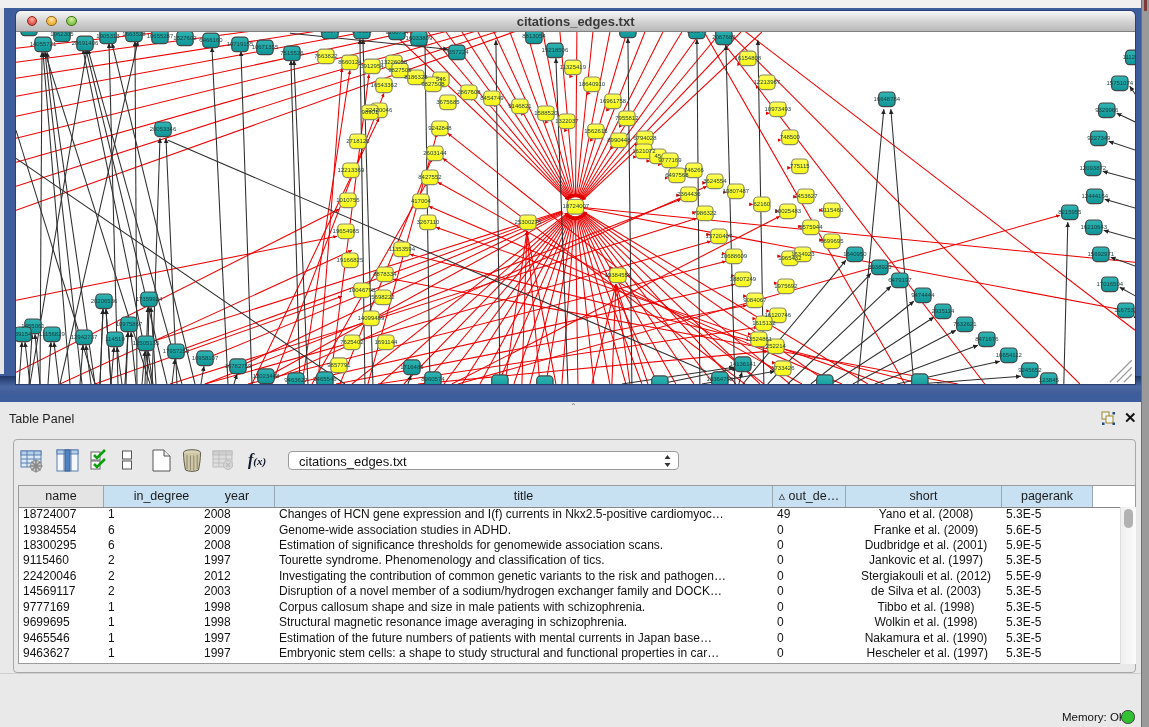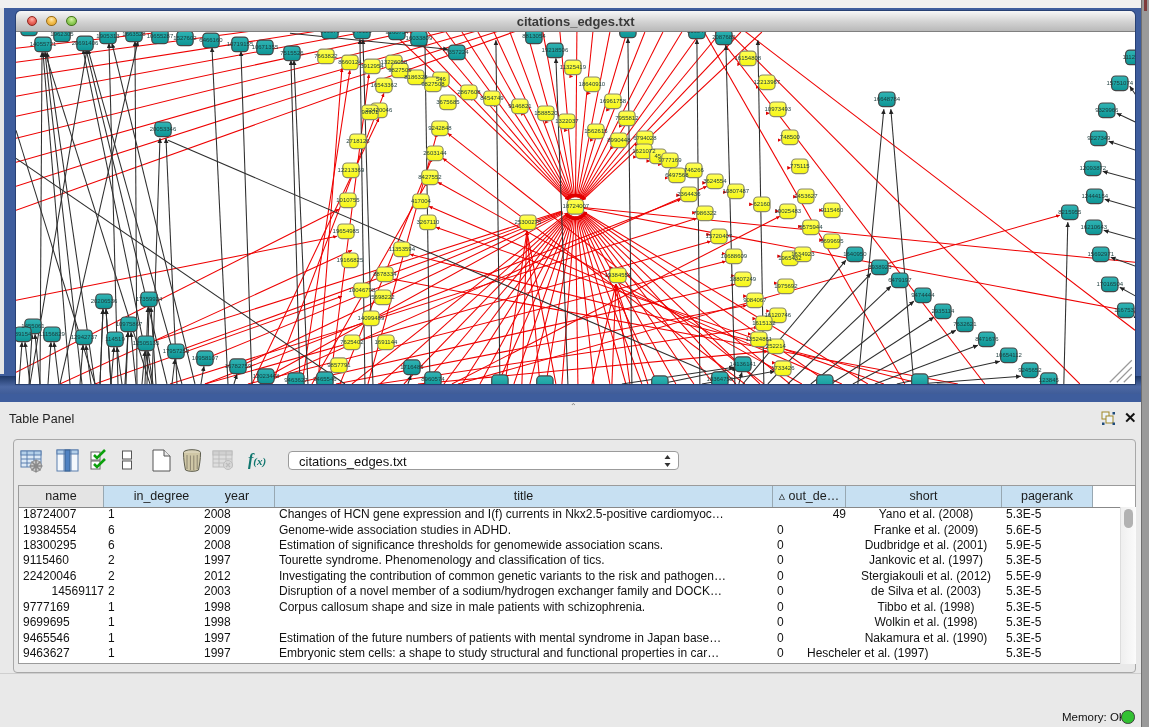--- a/index.html
+++ b/index.html
@@ -689,21 +689,21 @@
  <path d="M2.5 4 C2.5 10 3.5 16 4.5 21 C7 22.8 15 22.8 17.5 21 C18.5 16 19.5 10 19.5 4" fill="#cfc7a6" stroke="#5c5c4c"></path>
  <path d="M6 6 V20 M9.4 6.5 V21 M12.8 6.5 V21 M16.2 6 V20" stroke="#8c8570" fill="none"></path>
 </svg>
 <svg class="tico" style="left:212px" width="22" height="22" viewBox="0 0 22 22" opacity="0.55">
  <rect x="1" y="2" width="19" height="16" fill="#d6d6d6" stroke="#9a9a9a"></rect>
  <rect x="1" y="2" width="19" height="4" fill="#bdbdbd" stroke="#9a9a9a"></rect>
  <path d="M7 2 V18 M14 2 V18 M1 10 H20 M1 14 H20" stroke="#9a9a9a" fill="none"></path>
  <circle cx="16" cy="16" r="4.5" fill="#c9c9c9" stroke="#999"></circle>
  <path d="M14 14 l4 4 m0 -4 l-4 4" stroke="#999" stroke-width="1.4"></path>
 </svg>
-<div class="tico" style="left:248px;top:49px;font-family:'Liberation Serif',serif;font-style:italic;font-weight:bold;font-size:16px;color:#0f766e">f<span style="font-size:11px">(x)</span></div>
+<div class="tico" style="left:248px;top:49px;font-family:'Liberation Serif',serif;font-style:italic;font-weight:bold;font-size:16px;color:#0f172a">f<span style="font-size:11px">(x)</span></div>
 
   <div id="combo">
         <div id="combot">citations_edges.txt</div>
     <svg id="comboa" viewBox="0 0 7 12">
           <path d="M3.5 0 L6.5 4 L0.5 4 z" fill="#333"></path>
           <path d="M3.5 12 L6.5 8 L0.5 8 z" fill="#333"></path>
         </svg>
   </div>
   <div id="tbl">
     <div id="thead">
@@ -714,21 +714,21 @@
       <div class="th" style="left:754px;width:73px">▵ out_de…</div>
       <div class="th" style="left:827px;width:156px">short</div>
       <div class="th" style="left:983px;width:91px">pagerank</div>
     </div>
     <div id="tbody">
           <div class="row" style="top:0.0px">
             <div class="c" style="left:0px;width:85px;text-align:left">18724007</div>
             <div class="c" style="left:85px;width:96px;text-align:left">1</div>
             <div class="c" style="left:181px;width:75px;text-align:left">2008</div>
             <div class="c" style="left:256px;width:498px;text-align:left">Changes of HCN gene expression and I(f) currents in Nkx2.5-positive cardiomyoc…</div>
-            <div class="c" style="left:754px;width:73px;text-align:right">49</div>
+            <div class="c" style="left:754px;width:73px;text-align:left">49</div>
             <div class="c" style="left:827px;width:156px;text-align:center">Yano et al. (2008)</div>
             <div class="c" style="left:983px;width:91px;text-align:left">5.3E-5</div>
           </div>
           <div class="row" style="top:15.5px">
             <div class="c" style="left:0px;width:85px;text-align:left">19384554</div>
             <div class="c" style="left:85px;width:96px;text-align:left">6</div>
             <div class="c" style="left:181px;width:75px;text-align:left">2009</div>
             <div class="c" style="left:256px;width:498px;text-align:left">Genome-wide association studies in ADHD.</div>
             <div class="c" style="left:754px;width:73px;text-align:left">0</div>
             <div class="c" style="left:827px;width:156px;text-align:center">Franke et al. (2009)</div>
@@ -755,61 +755,62 @@
           <div class="row" style="top:61.8px">
             <div class="c" style="left:0px;width:85px;text-align:left">22420046</div>
             <div class="c" style="left:85px;width:96px;text-align:left">2</div>
             <div class="c" style="left:181px;width:75px;text-align:left">2012</div>
             <div class="c" style="left:256px;width:498px;text-align:left">Investigating the contribution of common genetic variants to the risk and pathogen…</div>
             <div class="c" style="left:754px;width:73px;text-align:left">0</div>
             <div class="c" style="left:827px;width:156px;text-align:center">Stergiakouli et al. (2012)</div>
             <div class="c" style="left:983px;width:91px;text-align:left">5.5E-9</div>
           </div>
           <div class="row" style="top:77.3px">
-            <div class="c" style="left:0px;width:85px;text-align:right">14569117</div>
+            <div class="c" style="left:0px;width:85px;text-align:left">14569117</div>
             <div class="c" style="left:85px;width:96px;text-align:left">2</div>
             <div class="c" style="left:181px;width:75px;text-align:left">2003</div>
             <div class="c" style="left:256px;width:498px;text-align:left">Disruption of a novel member of a sodium/hydrogen exchanger family and DOCK…</div>
             <div class="c" style="left:754px;width:73px;text-align:left">0</div>
             <div class="c" style="left:827px;width:156px;text-align:center">de Silva et al. (2003)</div>
             <div class="c" style="left:983px;width:91px;text-align:left">5.3E-5</div>
           </div>
           <div class="row" style="top:92.7px">
             <div class="c" style="left:0px;width:85px;text-align:left">9777169</div>
             <div class="c" style="left:85px;width:96px;text-align:left">1</div>
             <div class="c" style="left:181px;width:75px;text-align:left">1998</div>
             <div class="c" style="left:256px;width:498px;text-align:left">Corpus callosum shape and size in male patients with schizophrenia.</div>
             <div class="c" style="left:754px;width:73px;text-align:left">0</div>
             <div class="c" style="left:827px;width:156px;text-align:center">Tibbo et al. (1998)</div>
             <div class="c" style="left:983px;width:91px;text-align:left">5.3E-5</div>
           </div>
           <div class="row" style="top:108.2px">
             <div class="c" style="left:0px;width:85px;text-align:left">9699695</div>
             <div class="c" style="left:85px;width:96px;text-align:left">1</div>
             <div class="c" style="left:181px;width:75px;text-align:left">1998</div>
+            <div class="c" style="left:256px;width:498px;text-align:left">Structural magnetic resonance image averaging in schizophrenia.</div>
             <div class="c" style="left:754px;width:73px;text-align:left">0</div>
             <div class="c" style="left:827px;width:156px;text-align:center">Wolkin et al. (1998)</div>
             <div class="c" style="left:983px;width:91px;text-align:left">5.3E-5</div>
           </div>
           <div class="row" style="top:123.6px">
             <div class="c" style="left:0px;width:85px;text-align:left">9465546</div>
             <div class="c" style="left:85px;width:96px;text-align:left">1</div>
             <div class="c" style="left:181px;width:75px;text-align:left">1997</div>
-            <div class="c" style="left:256px;width:498px;text-align:left">Estimation of the future numbers of patients with mental syndrome in Japan base…</div>
+            <div class="c" style="left:256px;width:498px;text-align:left">Estimation of the future numbers of patients with mental currents in Japan base…</div>
             <div class="c" style="left:754px;width:73px;text-align:left">0</div>
             <div class="c" style="left:827px;width:156px;text-align:center">Nakamura et al. (1990)</div>
             <div class="c" style="left:983px;width:91px;text-align:left">5.3E-5</div>
           </div>
           <div class="row" style="top:139.1px">
             <div class="c" style="left:0px;width:85px;text-align:left">9463627</div>
             <div class="c" style="left:85px;width:96px;text-align:left">1</div>
             <div class="c" style="left:181px;width:75px;text-align:left">1997</div>
             <div class="c" style="left:256px;width:498px;text-align:left">Embryonic stem cells: a shape to study structural and functional properties in car…</div>
             <div class="c" style="left:754px;width:73px;text-align:left">0</div>
-            <div class="c" style="left:784px;width:156px;text-align:left">Hescheler et al. (1997)</div>
+            <div class="c" style="left:813px;width:156px;text-align:right">Hescheler et al. (1997)</div>
             <div class="c" style="left:983px;width:91px;text-align:left">5.3E-5</div>
           </div>
         </div>
     <div id="vsb">
           <div id="vsbt"></div>
         </div>
   </div>
   <div id="pline"></div>
   <div id="mem">Memory: OK</div>
       <div id="memdot"></div>

